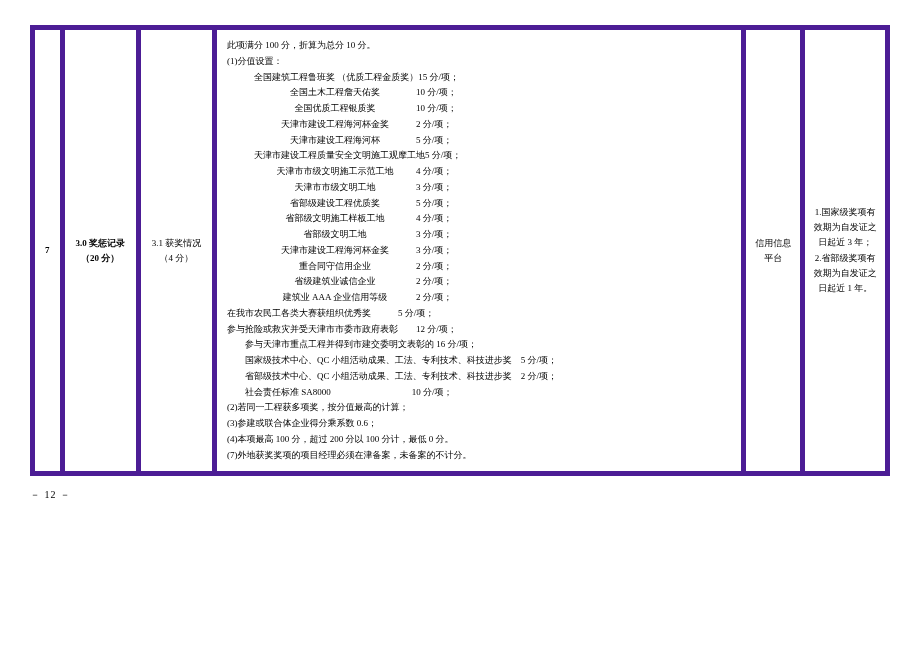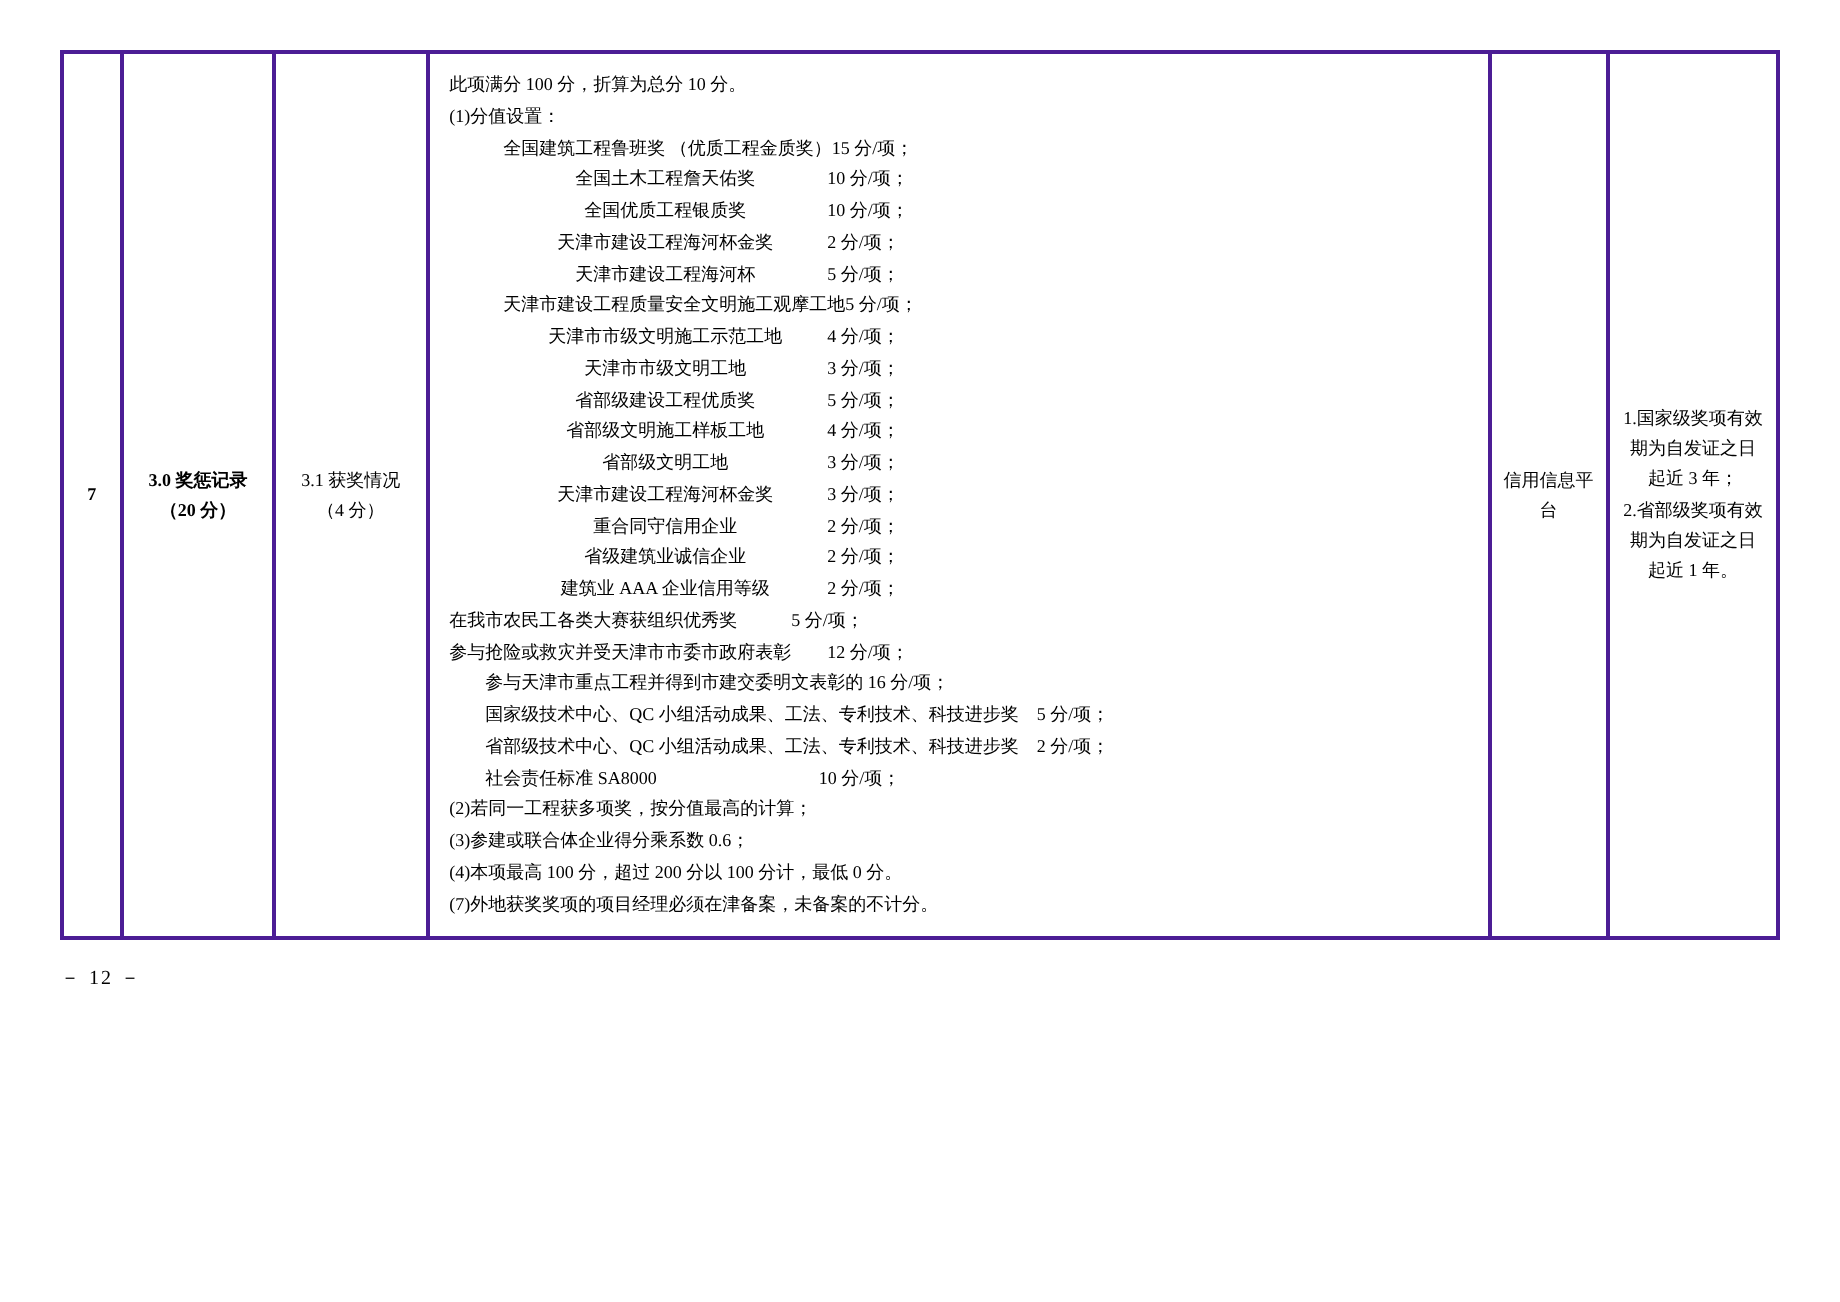--- a/index.html
+++ b/index.html
@@ -9,21 +9,21 @@
       background: #fff;
       padding: 25px 30px;
       width: 920px;
     }
     table {
       border-collapse: collapse;
       width: 100%;
       table-layout: fixed;
     }
     td {
-      border: 2px solid #4c1d95;
+      border: 5px solid #4c1d95;
       padding: 4px 6px;
       vertical-align: middle;
       text-align: center;
       line-height: 1.6;
     }
     td.content-cell {
       text-align: left;
       vertical-align: top;
       padding: 8px 10px;
       line-height: 1.75;

